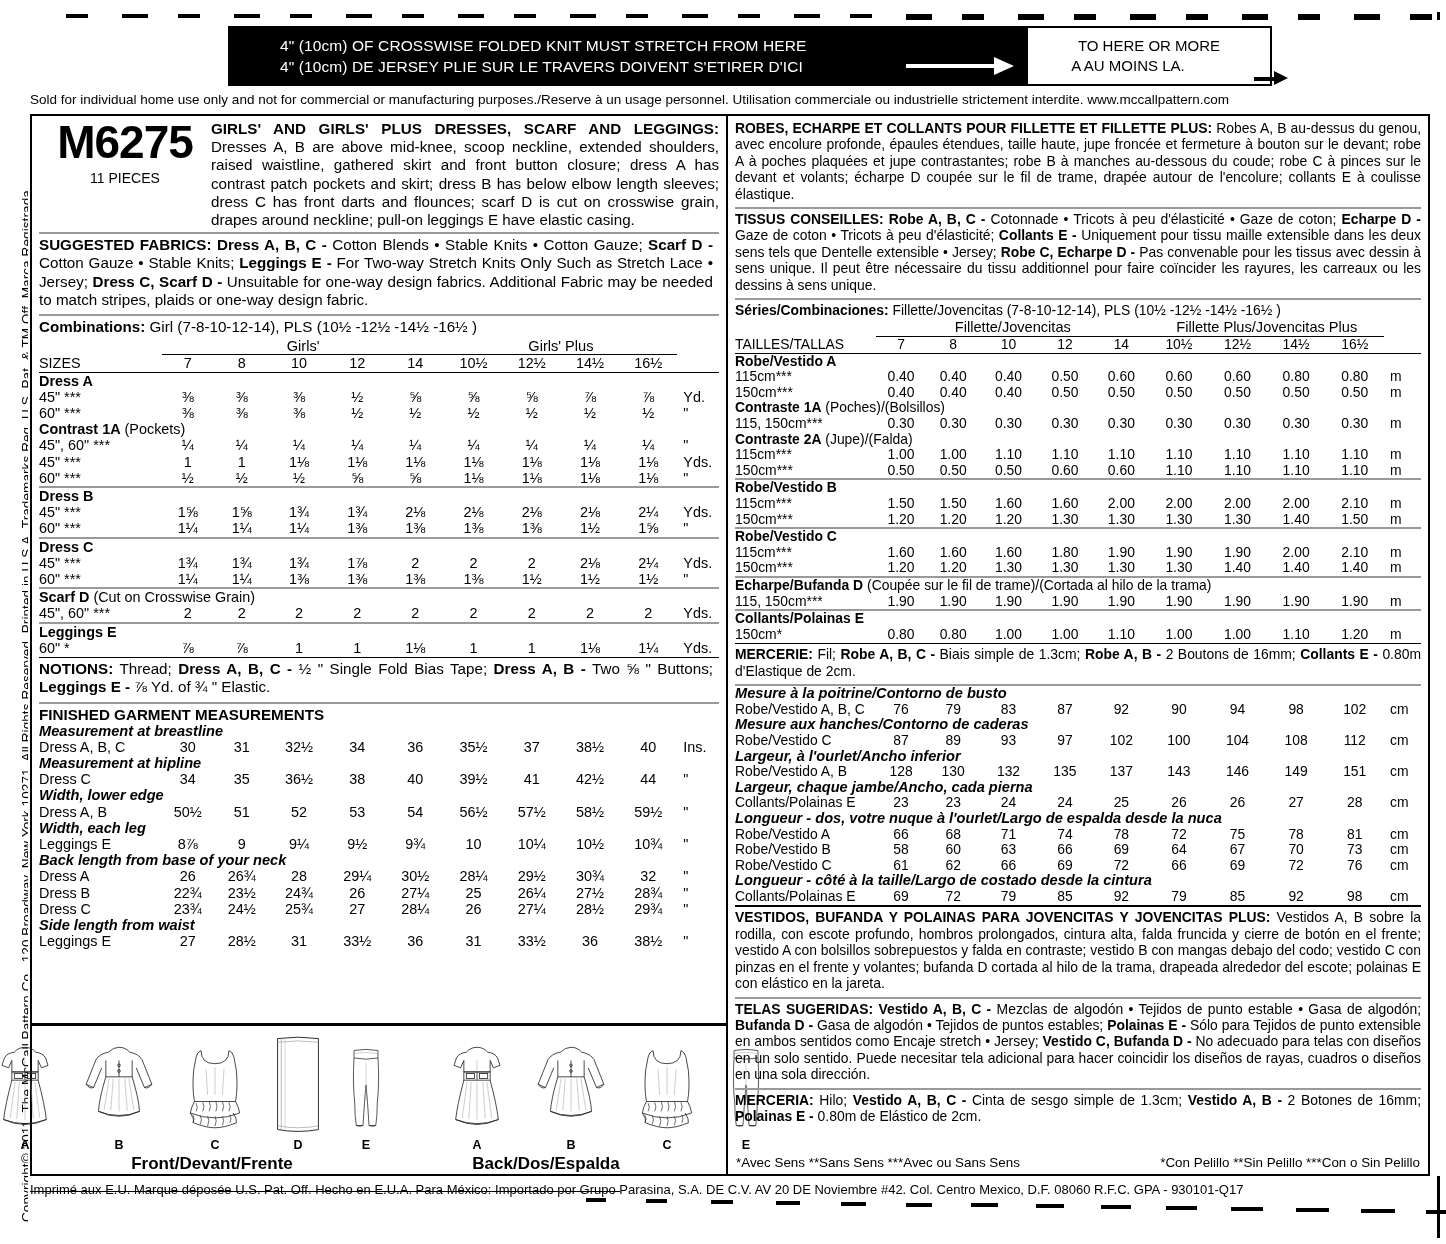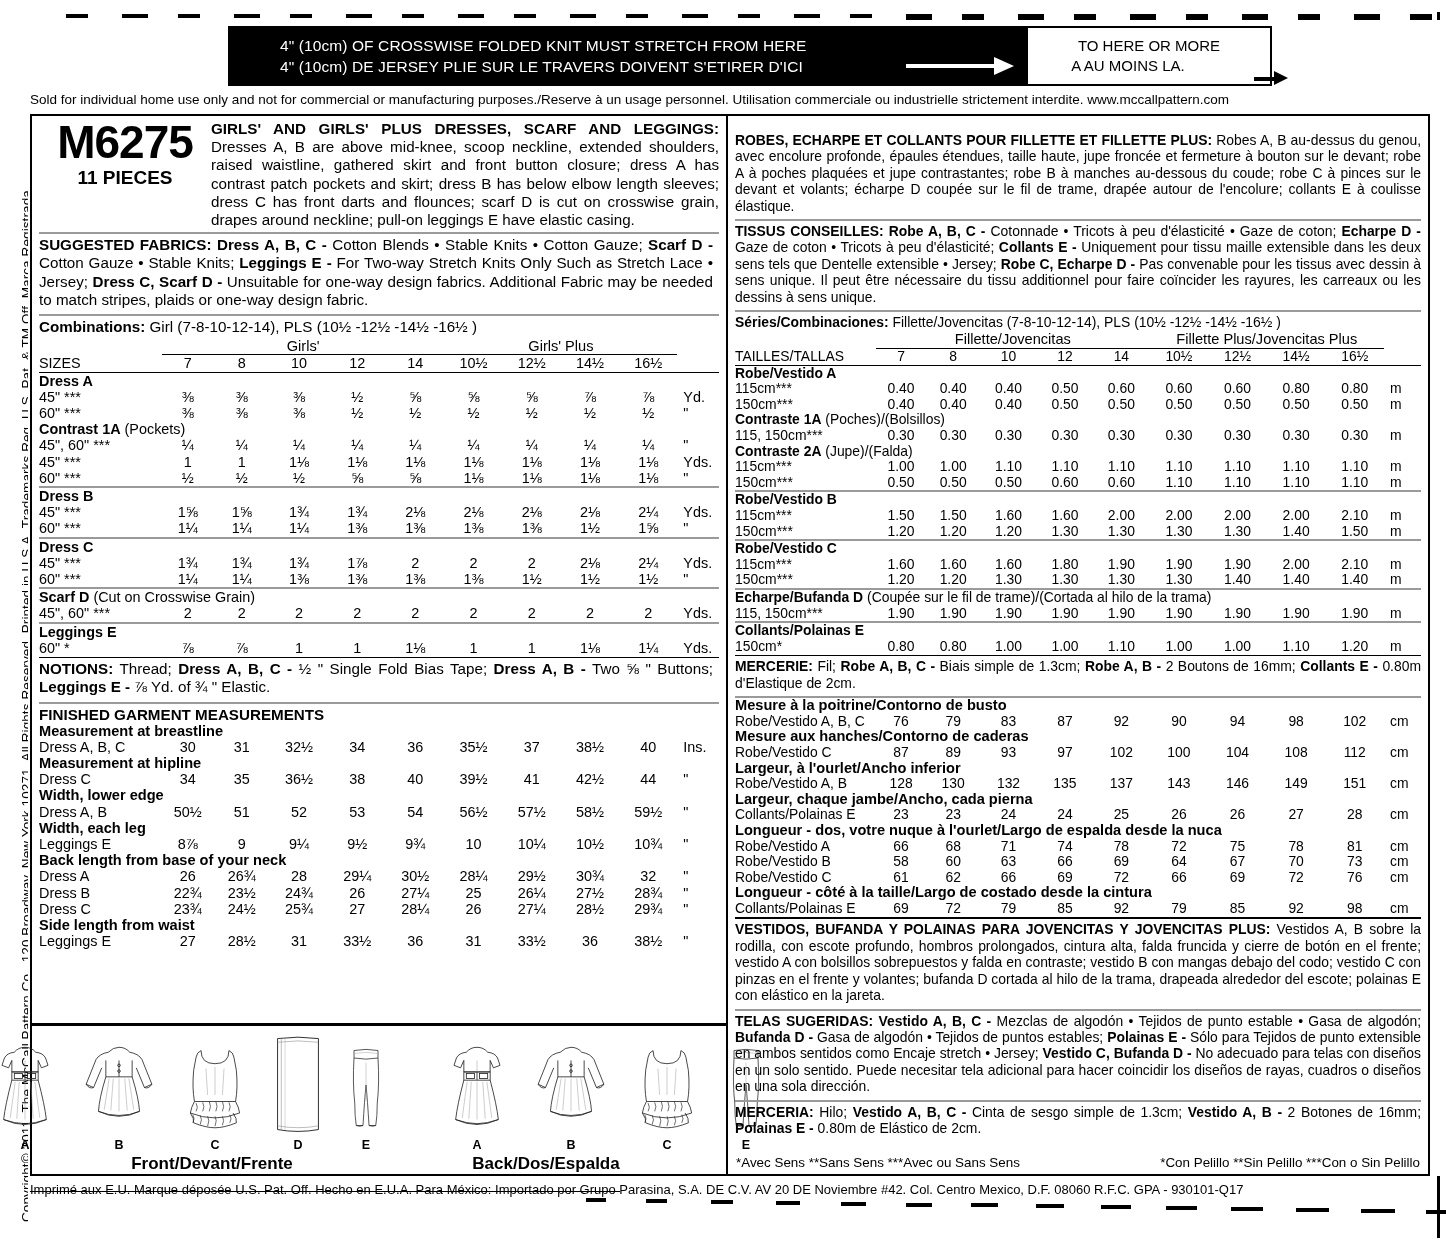--- a/index.html
+++ b/index.html
@@ -80,28 +80,28 @@
     font-size:13.5px; text-align:left; padding-left:4px;
   }
 
   
   .mainbox{
     position:absolute; left:4px; top:114px; width:1400px; height:1062px;
     border:2px solid #000;
     display:flex;
   }
   .colL{ width:696px; border-right:2px solid #000; position:relative; }
-  .colR{ flex:1; position:relative;margin-top:12px; }
+  .colR{ flex:1; position:relative; }
   .pad{ padding:5px 7px 0 7px; }
 
   
   .headrow{ display:flex; padding:4px 7px 0 7px; }
   .mnum{ width:172px; flex:0 0 172px; text-align:center; }
   .mnum .big{ font-size:46px; font-weight:bold; line-height:44px; letter-spacing:-1px; }
-  .mnum .pieces{ font-size:19px; font-weight:bold; line-height:22px; margin-top:3px;}
+  .mnum .pieces{ font-size:14px; font-weight:normal; line-height:22px; margin-top:3px;}
   .hdesc{ flex:1; font-size:15.2px; line-height:18.2px; text-align:justify; }
   .hdesc b{ font-weight:bold; }
 
   .hr{ border-top:2px solid #000; margin:3px 7px 0 7px; }
   .hrthin{ border-top:1px solid #000; margin:2px 7px 0 7px; }
   .hrgrey{ border-top:2px solid #9a9a9a; margin:3px 7px 0 7px; }
 
   .para{ font-size:15.2px; line-height:18.2px; padding:2px 13px 2px 7px; text-align:justify; }
   .para.nj{ text-align:left; }
 
@@ -112,21 +112,21 @@
   .num{ text-align:center; }
   .unit{ text-align:left; padding-left:6px !important; }
   .grp{ font-weight:bold; }
   .secline td{ border-top:1px solid #000; }
   .secline2 td{ border-top:2px solid #9a9a9a; }
   .hdr-grp{ text-align:center; font-size:14.6px; }
   .uline{ border-bottom:1px solid #000; display:block; padding:0 6px;}
 
   
   .sect{ font-weight:bold; font-size:15.2px; padding:2px 7px 0 7px; }
-  .subsect{ font-weight:bold; font-size:14.6px; }
+  .subsect{ font-weight:bold; font-size:14.6px;font-style:italic; }
 
   
   .illo-wrap{ position:absolute; left:0; right:0; bottom:0; }
   .illo-top{ border-top:3px solid #000; }
   .illos{ display:flex; justify-content:center; align-items:flex-end; height:126px; padding:4px 8px 0 8px;}
   .fig{ text-align:center; }
   .fig svg{ display:block; margin:0 auto; }
   .figlbl{ font-size:12.5px; font-weight:bold; margin-top:1px; }
   .fbrow{ display:flex; font-size:17px; font-weight:bold; padding-top:2px;}
   .napline{ font-size:13px; padding:3px 0 4px 6px; }

